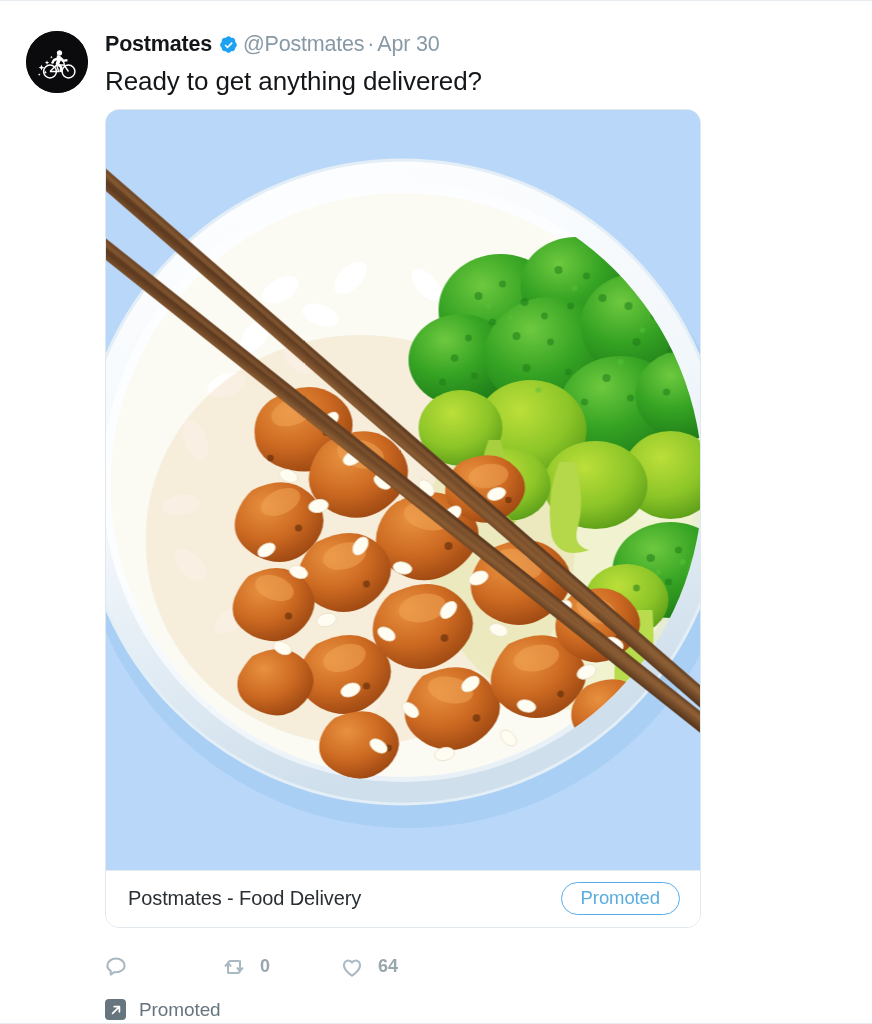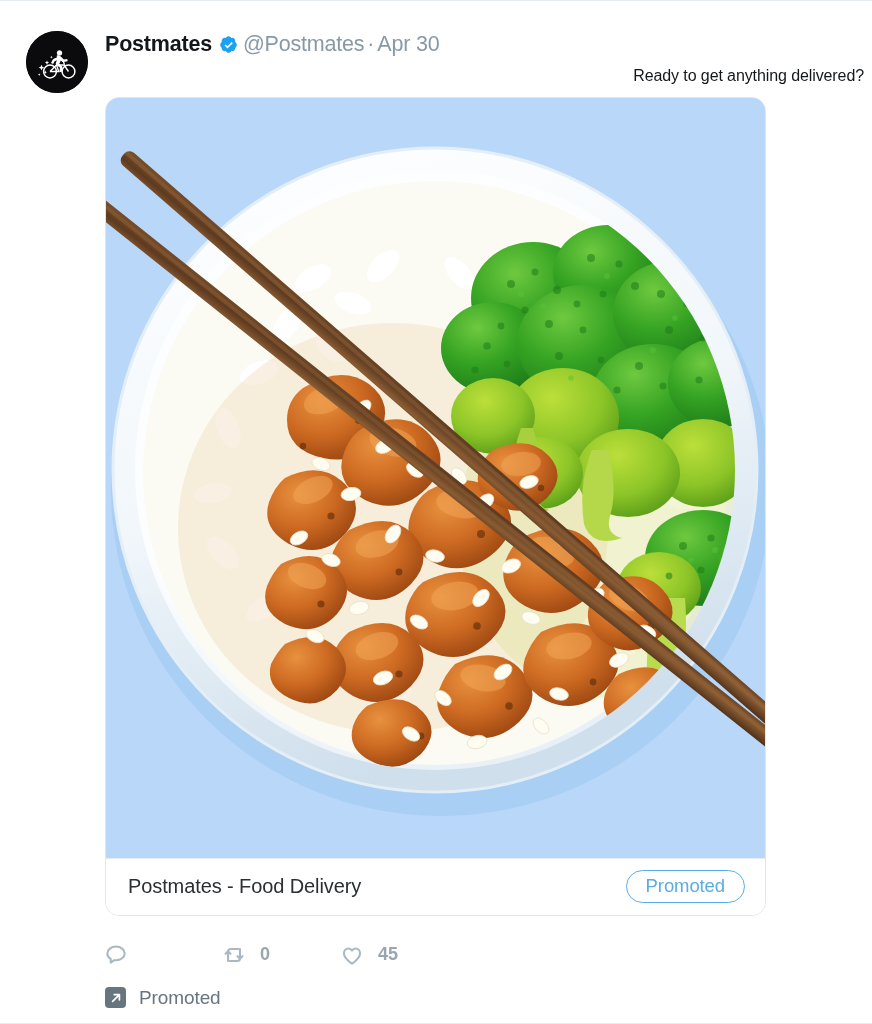--- a/index.html
+++ b/index.html
@@ -77,32 +77,31 @@
     font-size: 21.5px;
     color: #8899a6;
     font-weight: normal;
     letter-spacing: -0.2px;
   }
   .sep { margin: 0 3px; }
 
   .tweet-text {
     margin-left: 97px;
     margin-top: 9px;
-    font-size: 16px;
+    font-size: 26px;
     color: #14171a;
     line-height: 1.22;
     letter-spacing: -0.1px;
-    text-align: right;
   }
 
   
   .media-card {
     margin-left: 97px;
     margin-top: 11px;
-    width: 661px;
+    width: 596px;
     border: 1px solid #e1e8ed;
     border-radius: 14px;
     overflow: hidden;
     background: #fff;
     box-sizing: border-box;
   }
 
   .media-photo {
     position: relative;
     width: 100%;
@@ -505,21 +504,21 @@
           <path d="M19.8 13.1l-2.3 2.4-2.3-2.4"></path>
         </g>
       </svg>
       <span class="count">0</span>
     </div>
 
     <div class="action action-like">
       <svg width="26" height="26" viewBox="0 0 24 24" aria-hidden="true">
         <path fill="none" stroke="#aab8c2" stroke-width="1.9" stroke-linejoin="round" d="M12 20s-7.4-4.6-7.4-9.6c0-2.6 1.9-4.4 4.1-4.4 1.6 0 2.7.9 3.3 1.9.6-1 1.7-1.9 3.3-1.9 2.2 0 4.1 1.8 4.1 4.4C19.4 15.4 12 20 12 20z"></path>
       </svg>
-      <span class="count">45</span>
+      <span class="count">64</span>
     </div>
   </div>
 
   <div class="promoted">
     <span class="promoted-icon">
       <svg width="14" height="14" viewBox="0 0 14 14" aria-hidden="true">
         <path fill="none" stroke="#ffffff" stroke-width="1.7" stroke-linecap="round" stroke-linejoin="round" d="M3.6 10.4L10.2 3.8M5.2 3.6h5.2v5.2"></path>
       </svg>
     </span>
     <span class="promoted-label">Promoted</span>

